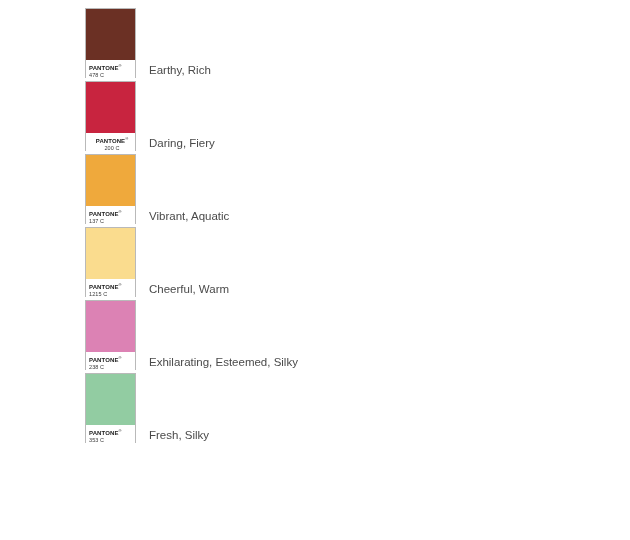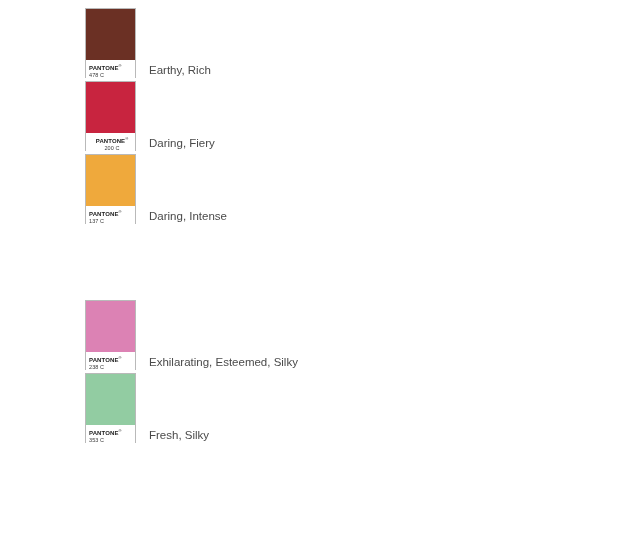--- a/index.html
+++ b/index.html
@@ -120,21 +120,31 @@
     <div class="descriptor">Daring, Fiery</div>
   </div>
     <div class="swatch-row" style="top: 154px;">
     <div class="chip">
       <div class="chip-color" title="#EFA93C" style="background: rgb(239, 169, 60);"></div>
       <div class="chip-caption">
         <span class="chip-brand">PANTONE<span class="reg">®</span></span>
         <span class="chip-code">137 C</span>
       </div>
     </div>
-    <div class="descriptor">Daring, Intense</div>
+    <div class="descriptor">Vibrant, Aquatic</div>
+  </div>
+    <div class="swatch-row" style="top: 227px;">
+    <div class="chip">
+      <div class="chip-color" title="#FADC8E" style="background: rgb(250, 220, 142);"></div>
+      <div class="chip-caption">
+        <span class="chip-brand">PANTONE<span class="reg">®</span></span>
+        <span class="chip-code">1215 C</span>
+      </div>
+    </div>
+    <div class="descriptor">Cheerful, Warm</div>
   </div>
     <div class="swatch-row" style="top: 300px;">
     <div class="chip">
       <div class="chip-color" title="#DC82B4" style="background: rgb(220, 130, 180);"></div>
       <div class="chip-caption">
         <span class="chip-brand">PANTONE<span class="reg">®</span></span>
         <span class="chip-code">238 C</span>
       </div>
     </div>
     <div class="descriptor">Exhilarating, Esteemed, Silky</div>

